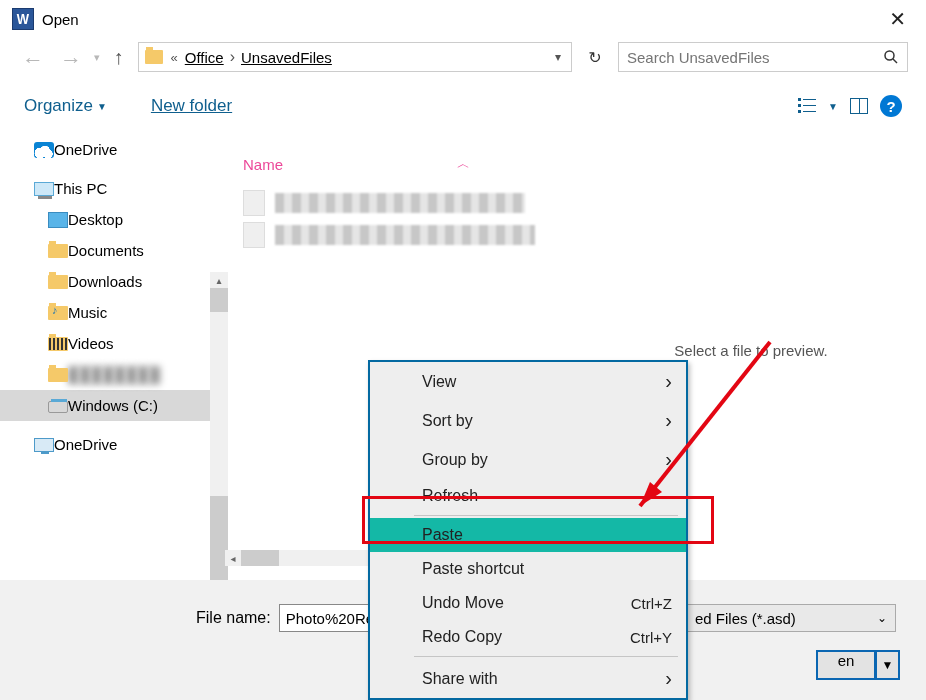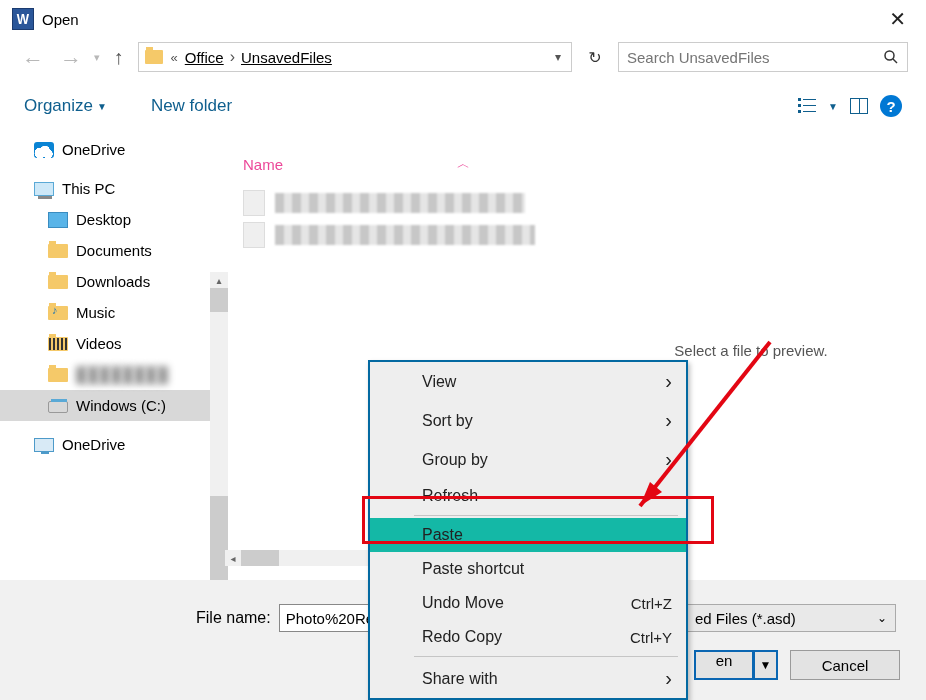--- a/index.html
+++ b/index.html
@@ -26,41 +26,41 @@
 .addr-drop { margin-left: auto; font-size: 12px; color: #555; padding: 0 4px; cursor: pointer; }
 .refresh-ic { width: 30px; height: 30px; border: 1px solid transparent; display:flex; align-items:center; justify-content:center; cursor:pointer; font-size:16px; color:#333; }
 .searchbox { width: 290px; height: 30px; border: 1px solid #ccc; display: flex; align-items: center; padding: 0 8px; }
 .searchbox input { border: none; outline: none; flex: 1; font-size: 15px; color: #555; background: transparent; }
 .search-ic { width: 16px; height: 16px; color: #333; }
 
 
 .toolbar { display: flex; align-items: center; padding: 10px 24px 10px 24px; height: 48px; }
 .tool-btn { font-size: 17px; color: #0f5f8e; display: flex; align-items: center; gap: 4px; cursor: pointer; }
 .tool-caret { font-size: 10px; color: #0f5f8e; }
-.new-folder { margin-left: 44px; color: #0f5f8e; font-size: 17px; cursor: pointer; }
+.new-folder { margin-left: 44px; color: #0f5f8e; font-size: 17px; cursor: pointer; text-decoration: underline; }
 .view-icons { margin-left: auto; display: flex; align-items: center; gap: 12px; }
 .list-ic { display:inline-block; width:18px; height:16px; position:relative; cursor:pointer; }
 .list-ic span { position:absolute; background:#0f5f8e; }
 .list-ic .d1{top:0;left:0;width:3px;height:3px;} .list-ic .l1{top:1px;left:5px;width:13px;height:1px;}
 .list-ic .d2{top:6px;left:0;width:3px;height:3px;} .list-ic .l2{top:7px;left:5px;width:13px;height:1px;}
 .list-ic .d3{top:12px;left:0;width:3px;height:3px;} .list-ic .l3{top:13px;left:5px;width:13px;height:1px;}
 .view-caret { font-size:10px; color:#0f5f8e; cursor:pointer; }
 .preview-ic { width:18px; height:16px; border:1.5px solid #0f5f8e; position:relative; cursor:pointer; }
 .preview-ic::after { content:""; position:absolute; top:0; right:0; width:7px; height:100%; border-left:1.5px solid #0f5f8e; }
 .help-ic { width:22px; height:22px; border-radius:50%; background:#0078d4; color:#fff; display:flex; align-items:center; justify-content:center; font-size:15px; font-weight:bold; cursor:pointer; }
 
 
 .main { display: flex; height: 440px; position: relative; }
 .tree { width: 210px; padding-top: 4px; overflow: hidden; }
 .tree-scroll { position:absolute; left:210px; top:142px; width:18px; height:438px; background:#f0f0f0; display:flex; flex-direction:column; }
 .tree-scroll .thumb1 { position:absolute; top:16px; width:100%; height:24px; background:#ccc; }
 .tree-scroll .thumb2 { position:absolute; top:224px; width:100%; height:136px; background:#ccc; }
 .tree-scroll .arr { height:16px; display:flex;align-items:center;justify-content:center;font-size:10px;color:#666; }
 .tree-scroll .arr.bot { margin-top:auto; }
-.tree-item { display:flex; align-items:center; padding: 7px 0 7px 34px; font-size:15px; gap:8px; cursor:pointer; }
+.tree-item { display:flex; align-items:center; padding: 7px 0 7px 34px; font-size:15px; cursor:pointer; }
 .tree-item.sel { background:#d8d8d8; }
 .tree-item.sub { padding-left: 48px; }
 .ic { width:20px; height:16px; flex-shrink:0; position:relative; }
 .ic.cloud { background: radial-gradient(circle at 30% 70%, #fff 30%, transparent 31%), radial-gradient(circle at 55% 55%, #fff 35%, transparent 36%), radial-gradient(circle at 70% 75%, #fff 25%, transparent 26%); background-color:#0a84d4; border-radius:3px; }
 .ic.pc { width:20px; height:14px; border:1.5px solid #5aa9d6; background:#cde8f8; position:relative; }
 .ic.pc::after { content:""; position:absolute; bottom:-4px; left:3px; width:14px; height:3px; background:#888; }
 .ic.folder { width:20px; height:14px; background:#f5c969; border-radius:1px; position:relative; }
 .ic.folder::before { content:""; position:absolute; top:-3px; left:1px; width:7px; height:3px; background:#f5c969; }
 .ic.desktop { background:#59b4e8; border:1px solid #3a8cc0; }
 .ic.music::after { content:"♪"; position:absolute; left:4px; top:-2px; font-size:11px; color:#2a7ab0; }
@@ -296,17 +296,14 @@
       <span class="dd-caret">⌄</span>
     </div>
   </div>
   <div class="row2">
     <div style="display:flex">
       <div class="open-btn">
           <span>en</span>
         </div>
       <div class="open-split">▼</div>
     </div>
-    <div class="cancel-btn">
-        <span>Cancel</span>
-      </div>
   </div>
 </div>
 
 </body></html>

